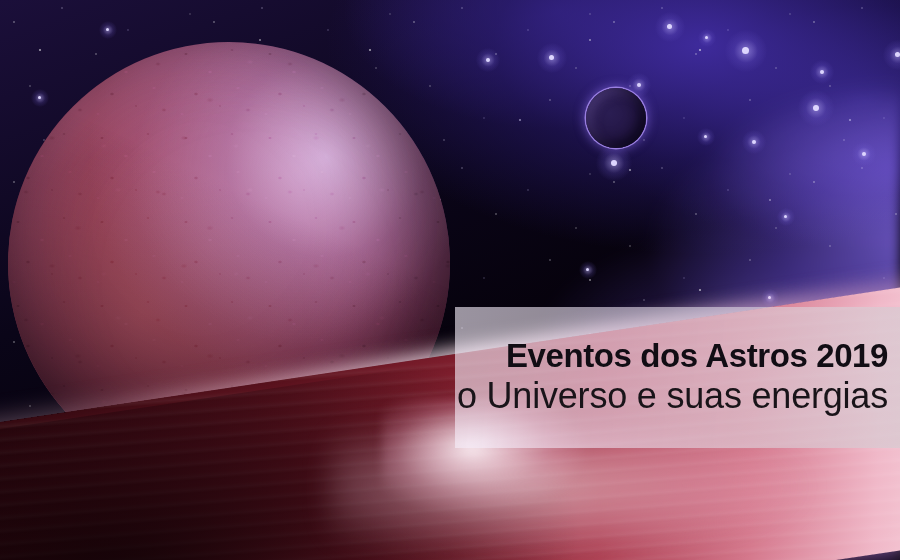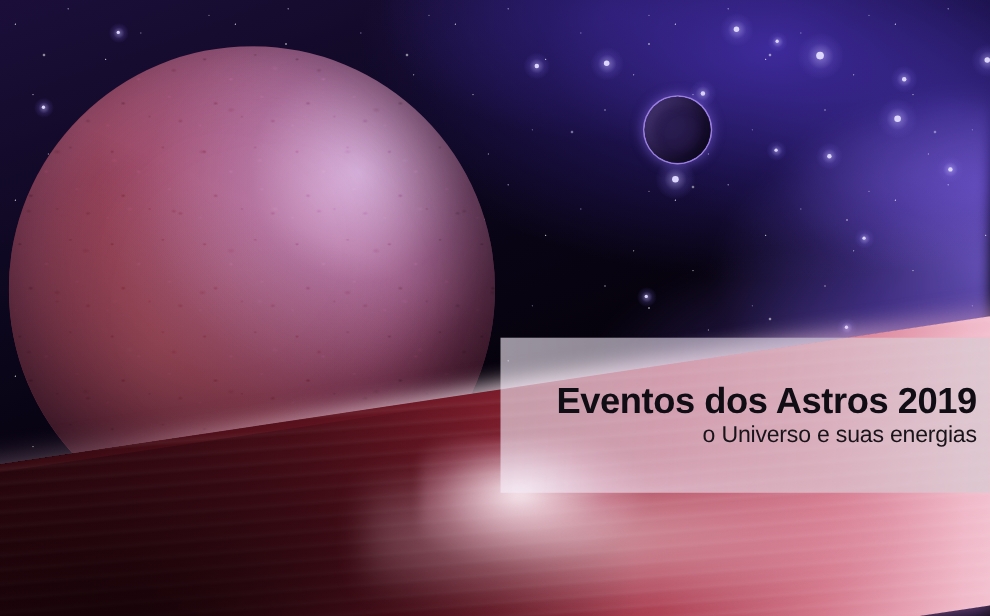--- a/index.html
+++ b/index.html
@@ -372,21 +372,21 @@
     font-size: 33px;
     letter-spacing: -0.4px;
     color: #110d14;
     line-height: 1.06;
     margin: 0 0 3px 0;
     white-space: nowrap;
   }
   #banner-subtitle {
     font-family: "Liberation Sans", sans-serif;
     font-weight: 300;
-    font-size: 21px;
+    font-size: 36px;
     letter-spacing: -0.2px;
     color: #191419;
     line-height: 1.06;
     margin: 0;
     white-space: nowrap;
   }
 </style>
 </head>
 <body>
 

